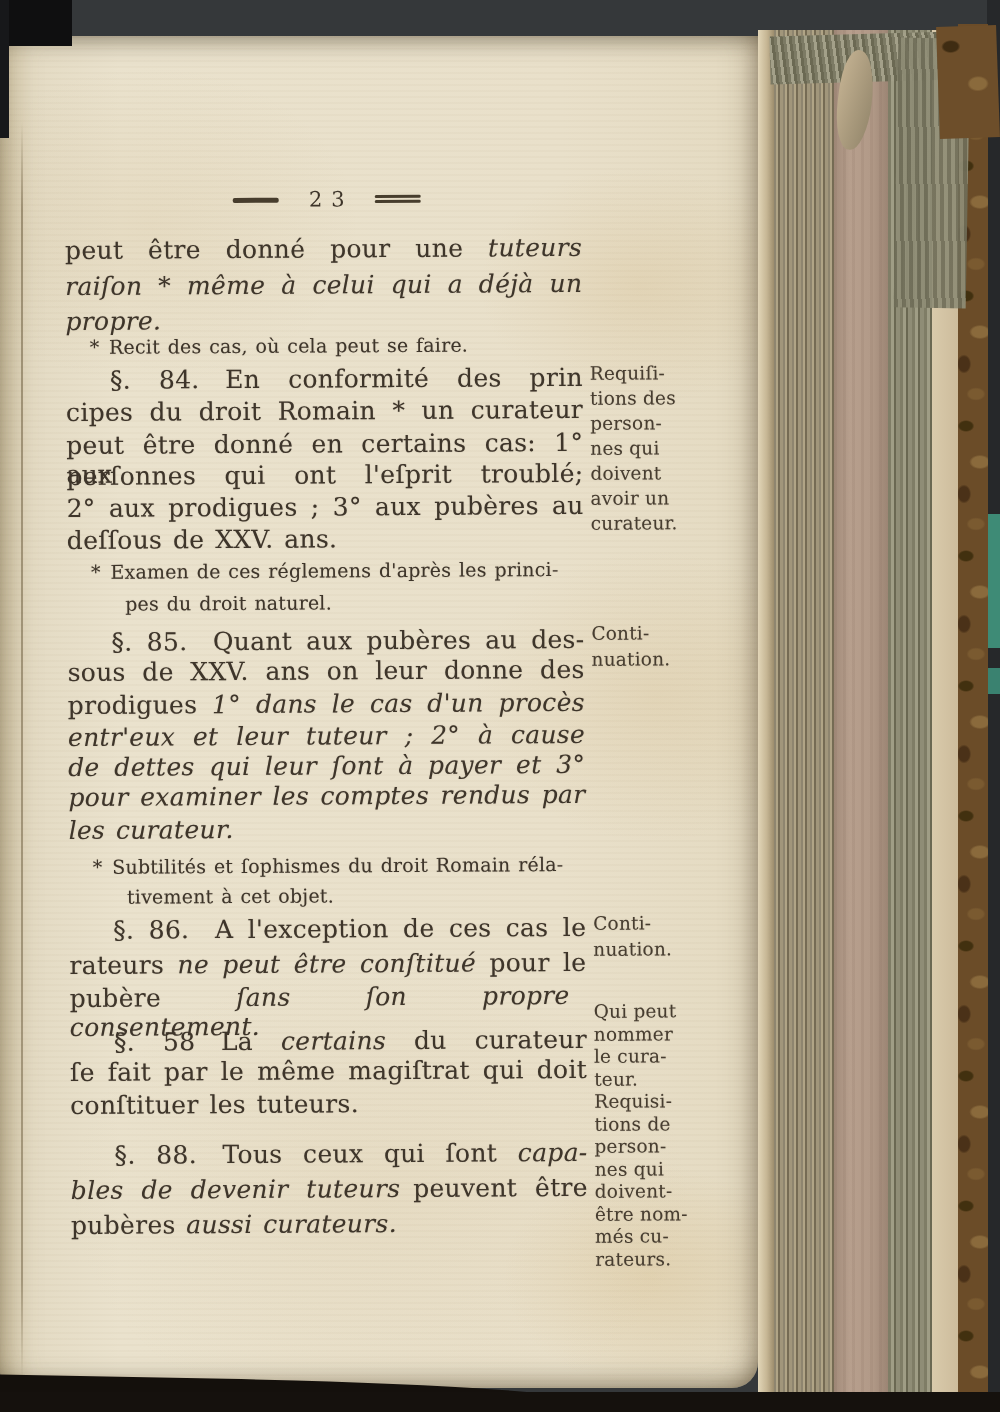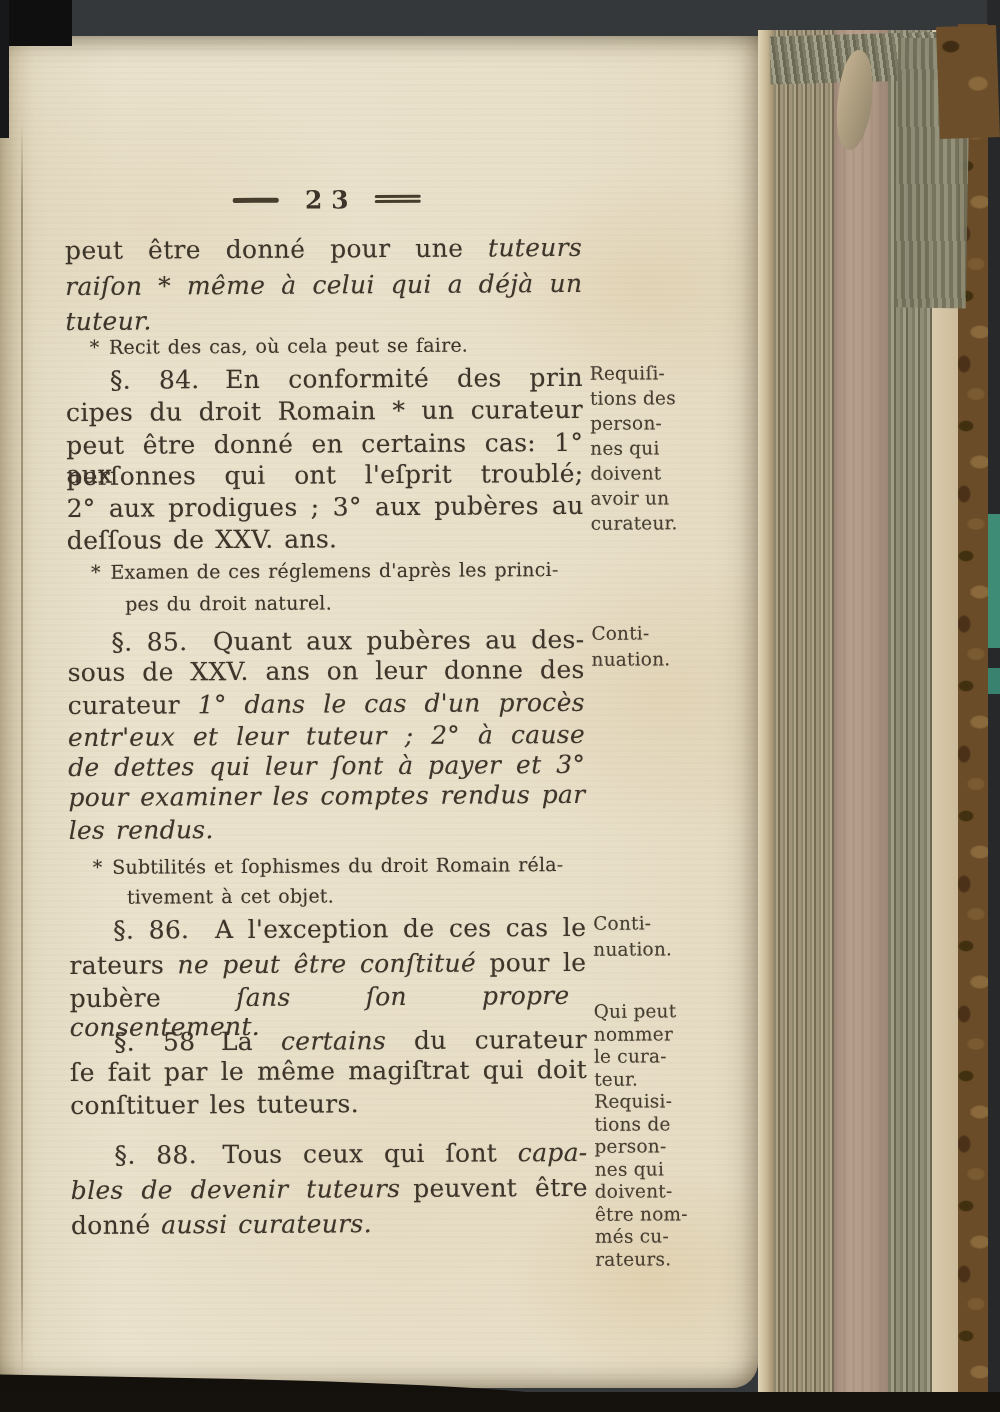--- a/index.html
+++ b/index.html
@@ -47,21 +47,21 @@
   .it{font-style:italic;}
   .margin-note{
     position:absolute;left:592px;width:104px;font-size:18.5px;
     white-space:pre-line;color:#473d30;letter-spacing:.2px;
     text-shadow:0 0 1px rgba(70,60,48,.3);
   }
   .page-header{
     position:absolute;top:150px;left:236px;width:188px;height:30px;
     display:flex;align-items:center;justify-content:space-between;color:#3e352a;
   }
-  .page-num{font-size:25px;letter-spacing:9px;padding-left:9px;font-weight:bold;}
+  .page-num{font-size:21px;letter-spacing:9px;padding-left:9px;font-weight:normal;}
   .rule{width:46px;height:5px;background:#473d2d;border-radius:2px;}
   .rule.double{height:3px;box-shadow:0 5px 0 0 #473d2d;position:relative;top:-3px;}
 
   
   .strip{position:absolute;top:30px;bottom:14px;}
   .s-edge {left:758px;width:16px;background:linear-gradient(90deg,#e2d6b8,#c6b694 55%,#9d8d6d);}
   .s-grain1{left:774px;width:60px;background:repeating-linear-gradient(90deg,#8e856f 0 2px,#b0a486 2px 4px,#756b54 4px 6px,#a1967b 6px 9px);}
   .s-pink  {left:834px;width:54px;background:
       repeating-linear-gradient(90deg, rgba(120,95,80,.12) 0 3px, rgba(0,0,0,0) 3px 9px),
       linear-gradient(90deg,#a28b7a,#b79f8d 30%,#b29a88 70%,#9c8574);}
@@ -108,48 +108,48 @@
 
     <div class="text-layer">
       <div class="page-header">
         <span class="rule"></span>
         <span class="page-num">23</span>
         <span class="rule double"></span>
       </div>
 
     <div class="tline just" style="top: 200px; left: 68px; width: 517px;"><span>peut être donné pour une </span><span class="it">tuteurs</span></div>
         <div class="tline just" style="top: 236px; left: 68px; width: 517px;"><span class="it">raiſon * même à celui qui a déjà un</span></div>
-        <div class="tline" style="top: 271px; left: 68px; width: 517px;"><span class="it">tuteur.</span></div>
+        <div class="tline" style="top: 271px; left: 68px; width: 517px;"><span class="it">propre.</span></div>
         <div class="tline fn" style="top: 300px; left: 92px; width: 470px;"><span>* Recit des cas, où cela peut se faire.</span></div>
         <div class="tline just" style="top: 330px; left: 112px; width: 473px;"><span>§. 84.  En conformité des prin</span></div>
         <div class="tline just" style="top: 362px; left: 68px; width: 517px;"><span>cipes du droit Romain * un curateur</span></div>
         <div class="tline just" style="top: 395px; left: 68px; width: 517px;"><span>peut être donné en certains cas: 1° aux</span></div>
         <div class="tline just" style="top: 426px; left: 68px; width: 517px;"><span>perſonnes qui ont l'eſprit troublé;</span></div>
         <div class="tline just" style="top: 458px; left: 68px; width: 517px;"><span>2° aux prodigues ; 3° aux pubères au</span></div>
         <div class="tline" style="top: 490px; left: 68px; width: 517px;"><span>deſſous de XXV. ans.</span></div>
         <div class="tline fn" style="top: 525px; left: 92px; width: 490px;"><span>* Examen de ces réglemens d'après les princi-</span></div>
         <div class="tline fn" style="top: 557px; left: 126px; width: 450px;"><span>pes du droit naturel.</span></div>
         <div class="tline just" style="top: 592px; left: 112px; width: 473px;"><span>§. 85.  Quant aux pubères au des-</span></div>
         <div class="tline just" style="top: 622px; left: 68px; width: 517px;"><span>sous de XXV. ans on leur donne des</span></div>
-        <div class="tline just" style="top: 655px; left: 68px; width: 517px;"><span>curateur </span><span class="it">1° dans le cas d'un procès</span></div>
+        <div class="tline just" style="top: 655px; left: 68px; width: 517px;"><span>prodigues </span><span class="it">1° dans le cas d'un procès</span></div>
         <div class="tline just" style="top: 687px; left: 68px; width: 517px;"><span class="it">entr'eux et leur tuteur ; 2° à cause</span></div>
         <div class="tline just" style="top: 717px; left: 68px; width: 517px;"><span class="it">de dettes qui leur ſont à payer et 3°</span></div>
         <div class="tline just" style="top: 747px; left: 68px; width: 517px;"><span class="it">pour examiner les comptes rendus par</span></div>
-        <div class="tline" style="top: 780px; left: 68px; width: 517px;"><span class="it">les rendus.</span></div>
+        <div class="tline" style="top: 780px; left: 68px; width: 517px;"><span class="it">les curateur.</span></div>
         <div class="tline fn" style="top: 820px; left: 92px; width: 490px;"><span>* Subtilités et ſophismes du droit Romain réla-</span></div>
         <div class="tline fn" style="top: 850px; left: 126px; width: 450px;"><span>tivement à cet objet.</span></div>
         <div class="tline just" style="top: 880px; left: 112px; width: 473px;"><span>§. 86.  A l'exception de ces cas le</span></div>
         <div class="tline just" style="top: 915px; left: 68px; width: 517px;"><span>rateurs </span><span class="it">ne peut être conſtitué</span><span> pour le</span></div>
         <div class="tline just" style="top: 948px; left: 68px; width: 500px;"><span>pubère </span><span class="it">ſans ſon propre consentement.</span></div>
         <div class="tline just" style="top: 992px; left: 112px; width: 473px;"><span>§. 58  La </span><span class="it">certains</span><span> du curateur</span></div>
         <div class="tline just" style="top: 1022px; left: 68px; width: 517px;"><span>ſe fait par le même magiſtrat qui doit</span></div>
         <div class="tline" style="top: 1055px; left: 68px; width: 517px;"><span>conſtituer les tuteurs.</span></div>
         <div class="tline just" style="top: 1105px; left: 112px; width: 473px;"><span>§. 88.  Tous ceux qui ſont </span><span class="it">capa-</span></div>
         <div class="tline just" style="top: 1140px; left: 68px; width: 517px;"><span class="it">bles de devenir tuteurs</span><span> peuvent être</span></div>
-        <div class="tline" style="top: 1175px; left: 68px; width: 480px;"><span>donné </span><span class="it">aussi curateurs.</span></div>
+        <div class="tline" style="top: 1175px; left: 68px; width: 480px;"><span>pubères </span><span class="it">aussi curateurs.</span></div>
         <div class="margin-note" style="top: 328px; line-height: 25px;">Requiſi-
 tions des
 person-
 nes qui
 doivent
 avoir un
 curateur.</div>
         <div class="margin-note" style="top: 588px; line-height: 26px;">Conti-
 nuation.</div>
         <div class="margin-note" style="top: 878px; line-height: 26px;">Conti-

